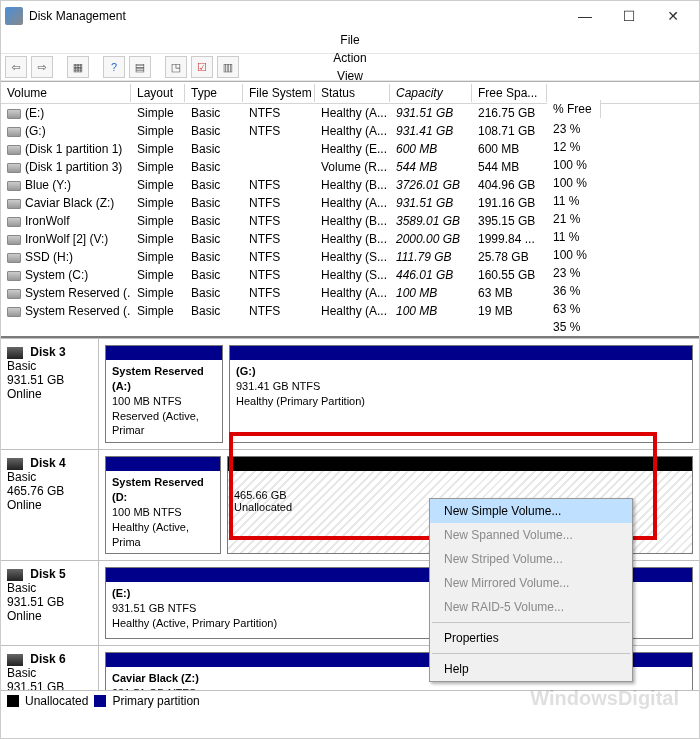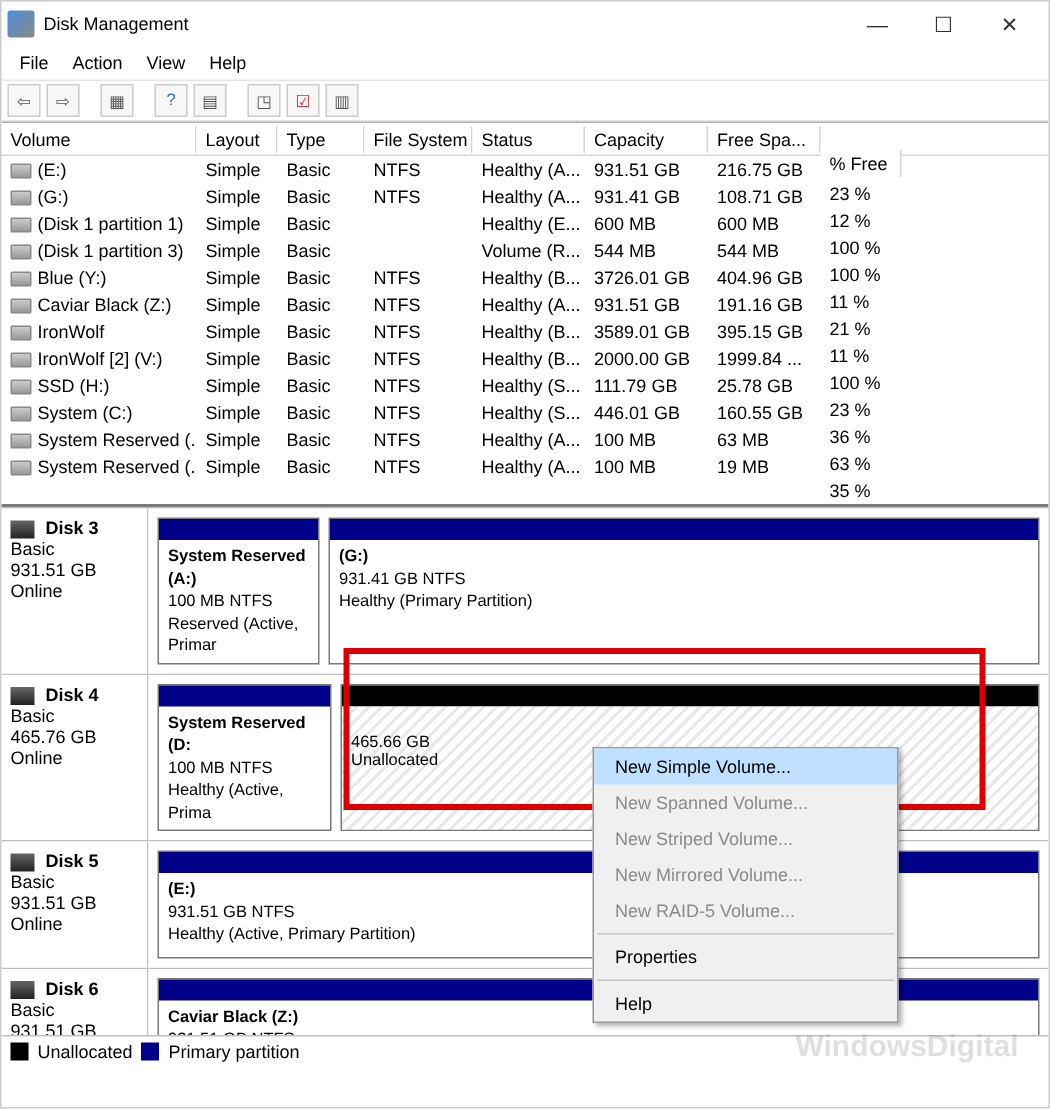--- a/index.html
+++ b/index.html
@@ -22,20 +22,21 @@
 }
 .titlebar .icon { width: 18px; height: 18px; margin-right: 6px; background: linear-gradient(135deg,#4a90d9,#888); border-radius:2px; display:inline-block;}
 .titlebar .title { flex: 0 0 auto; }
 .titlebar .spacer { flex: 1; }
 .titlebar .winbtn { width: 44px; height: 28px; display:flex; align-items:center; justify-content:center; font-size:14px; color:#333;}
 .menubar {
   height: 22px;
   display: flex;
   align-items: center;
   padding: 0 4px;
+  flex-direction: column;
 }
 .menubar span { padding: 2px 8px; }
 .toolbar {
   height: 28px;
   border-top: 1px solid #e5e5e5;
   border-bottom: 1px solid #e5e5e5;
   display: flex;
   align-items: center;
   padding: 2px 4px;
   gap: 4px;
@@ -67,21 +68,21 @@
 }
 .vt-row > div {
   padding: 0 6px;
   overflow: hidden;
 }
 .col-vol { width: 130px; }
 .col-layout { width: 54px; }
 .col-type { width: 58px; }
 .col-fs { width: 72px; }
 .col-status { width: 75px; }
-.col-cap { width: 82px; }
+.col-cap { width: 82px; font-style: italic; }
 .col-free { width: 75px; }
 .col-pct { width: 54px; margin-top: 32px; }
 .vt-row .vicon {
   display:inline-block; width:14px; height:10px;
   background: linear-gradient(#ccc,#999);
   border:1px solid #888; border-radius:1px;
   margin-right: 4px; vertical-align: middle;
 }
 .disk-pane {
   border-top: 2px solid #7a7a7a;
@@ -340,21 +341,21 @@
 
   <div class="disk-row">
     <div class="disk-label">
       <span class="dicon"></span>
       <b>Disk 3</b><br>
       <span>Basic</span><br>
       <span>931.51 GB</span><br>
       <span>Online</span>
     </div>
     <div class="disk-parts">
-      <div class="part" style="width:108px">
+      <div class="part" style="width:118px">
         <div class="pbar"></div>
         <div class="pbody">
           <b>System Reserved  (A:)</b><br>
           <span>100 MB NTFS</span><br>
           <span>Reserved (Active, Primar</span>
         </div>
       </div>
       <div class="part" style="flex:1">
         <div class="pbar"></div>
         <div class="pbody">
@@ -427,21 +428,21 @@
         <div class="pbody">
           <b>Caviar Black  (Z:)</b><br>
           <span>931.51 GB NTFS</span>
         </div>
       </div>
     </div>
   </div>
 
   <div class="highlight-box" style="top:94px; left:228px; width:428px; height:108px;"></div>
 
-  <div class="context-menu" style="top:160px; left:394px;">
+  <div class="context-menu" style="top:160px; left:428px;">
     <div class="mi hl">New Simple Volume...</div>
     <div class="mi disabled">New Spanned Volume...</div>
     <div class="mi disabled">New Striped Volume...</div>
     <div class="mi disabled">New Mirrored Volume...</div>
     <div class="mi disabled">New RAID-5 Volume...</div>
     <div class="msep"></div>
     <div class="mi">Properties</div>
     <div class="msep"></div>
     <div class="mi">Help</div>
   </div>

